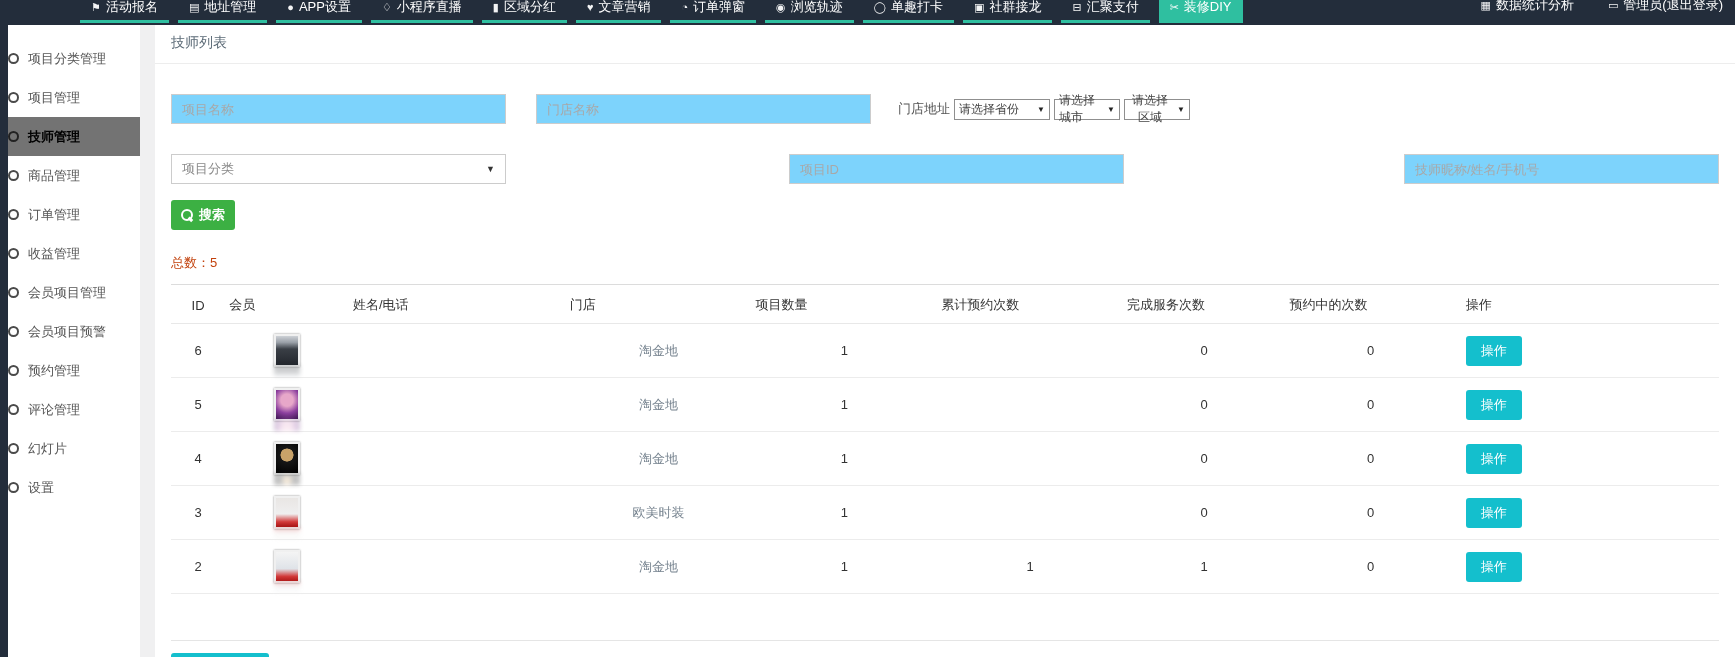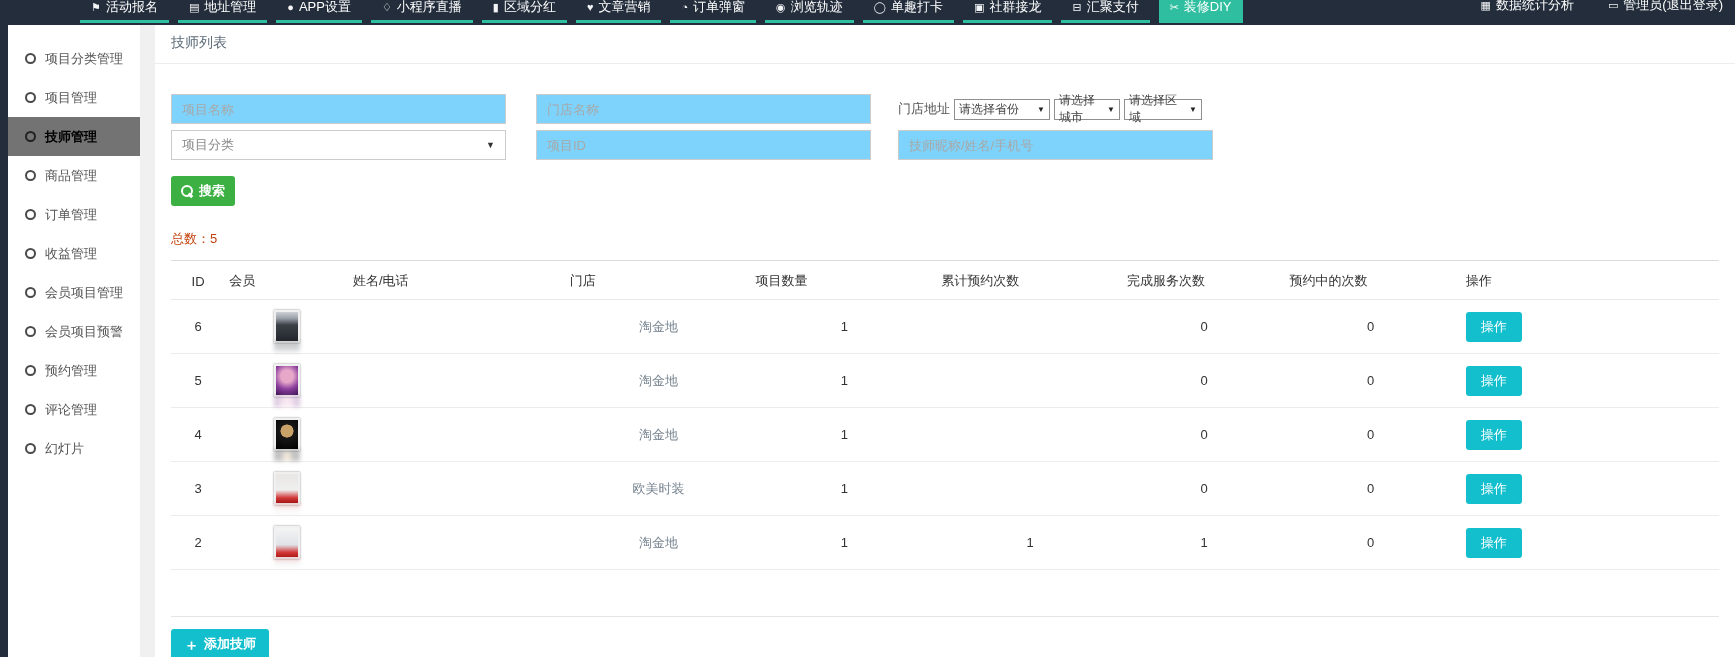--- a/index.html
+++ b/index.html
@@ -22,53 +22,53 @@
   .nav-item.active { background: #2fbfa0; }
   .nav-ic { font-size: 11px; opacity: .95; }
   .topnav-right { position: absolute; right: 8px; top: -11px; display: flex; gap: 26px; }
   .topnav-right .nav-item { border-bottom: none; padding: 7px 4px 4px; }
   
   .layout { display: flex; height: 632px; }
   .dark-strip { width: 8px; background: #232d3b; }
   .sidebar { width: 132px; background: #fff; padding-top: 14px; }
   .side-item {
     height: 39px; display: flex; align-items: center; gap: 9px;
-    padding-left: 17px; color: #555; cursor: pointer;
+    color: #555; cursor: pointer;
   }
   .side-item .ring {
     width: 11px; height: 11px; border: 2px solid #4a4a4a; border-radius: 50%;
     flex: 0 0 auto;
   }
   .side-item.active { background: #737373; color: #000; font-weight: bold; }
   .side-item.active .ring { border-color: #222; }
   .content { flex: 1; background: #fff; margin-left: 15px; overflow: hidden; }
   
   .page-header {
     padding: 9px 16px 11px; border-bottom: 1px solid #ededed;
     color: #5c6b77; font-size: 14px;
   }
   
   .filters { padding: 30px 16px 0; }
   .f-row { display: flex; align-items: center; }
-  .f-row + .f-row { margin-top: 6px; }
+  .f-row + .f-row { margin-top: 30px; justify-content: space-between; }
   .txt-input {
     width: 335px; height: 30px; border: 1px solid #ccc; background: #7dd3fc;
     padding: 0 10px; font-size: 13px; color: #555; outline: none;
     font-family: inherit;
   }
   .txt-input::placeholder { color: #a8a8a8; }
   .gap-lg { margin-left: 30px; }
   .addr-label { margin-left: 27px; color: #555; }
   .mini-select {
     height: 21px; border: 1px solid #8f8f8f; background: #fff; color: #444;
     display: inline-flex; align-items: center; justify-content: space-between;
     padding: 0 4px; margin-left: 4px; font-size: 12px; cursor: pointer;
   }
   .mini-select .caret { font-size: 8px; color: #222; margin-left: 6px; }
-  .w-prov { width: 96px; } .w-city { width: 66px; } .w-dist { width: 78px; }
+  .w-prov { width: 96px; } .w-city { width: 66px; } .w-dist { width: 66px; text-align: center; }
   .big-select {
     width: 335px; height: 30px; border: 1px solid #ccc; background: #fff;
     display: inline-flex; align-items: center; justify-content: space-between;
     padding: 0 10px; color: #8a8a8a; cursor: pointer;
   }
   .big-select .caret { font-size: 9px; color: #333; }
   .w-mid { width: 268px; } .w-right { width: 315px; }
   .search-btn {
     margin: 16px 0 0 16px; width: 64px; height: 30px; border: none; cursor: pointer;
     background: #3cb043; color: #fff; border-radius: 3px; font-size: 13px; font-weight: bold;
@@ -230,20 +230,24 @@
         <span class="ring"></span>
         <span>预约管理</span>
       </div>
     <div class="side-item">
         <span class="ring"></span>
         <span>评论管理</span>
       </div>
     <div class="side-item">
         <span class="ring"></span>
         <span>幻灯片</span>
+      </div>
+    <div class="side-item">
+        <span class="ring"></span>
+        <span>设置</span>
       </div>
   </div>
 
   <div class="content">
     <div class="page-header">技师列表</div>
 
     <div class="filters">
       <div class="f-row">
         <input class="txt-input" type="text" placeholder="项目名称" style="">
         <input class="txt-input gap-lg" type="text" placeholder="门店名称" style="">

